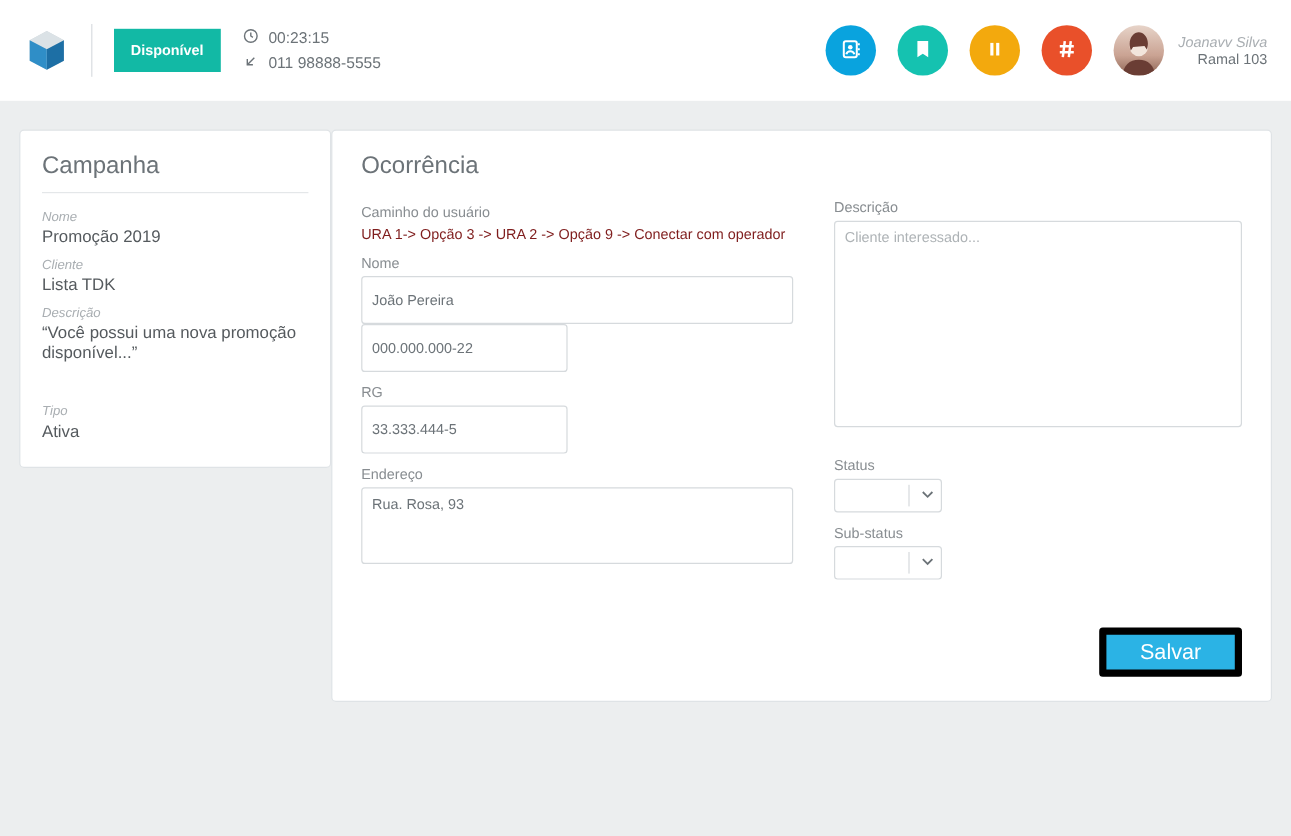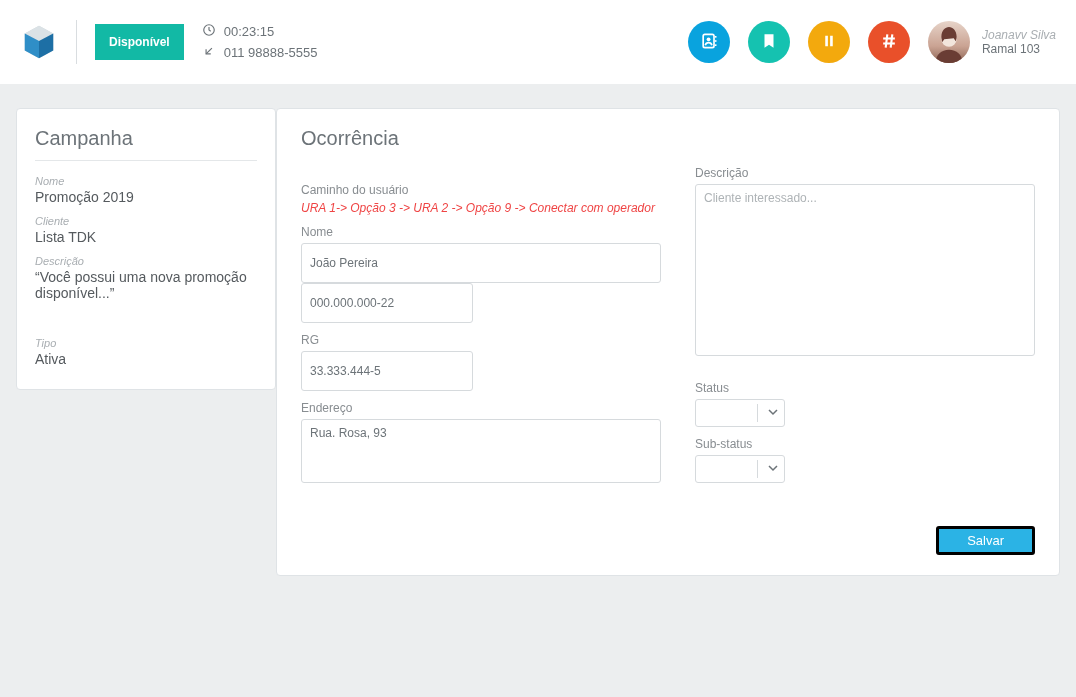--- a/index.html
+++ b/index.html
@@ -57,21 +57,21 @@
   .c-yellow { background:#f3a90d; }
   .c-orange { background:#e9502a; }
   .avatar {
     width: 42px; height: 42px; border-radius: 50%;
     background: linear-gradient(180deg,#e7d4c9 0%,#caa393 60%,#8c6454 100%);
     overflow: hidden;
     display:flex;align-items:flex-end;justify-content:center;
   }
   .avatar svg{width:38px;height:38px;}
   .user-block {
-    display:flex; align-items:center; gap:12px;
+    display:flex; align-items:center; gap:12px;text-align:right;
   }
   .user-text { display:flex; flex-direction:column; font-size:12px; }
   .user-text .name { color:#a9aeb2; font-style: italic; }
   .user-text .ext  { color:#6c7378; }
 
   
   .main {
     display: flex;
     gap: 0;
     padding: 24px 16px 0 16px;
@@ -130,22 +130,21 @@
 
   .field-lbl {
     font-size: 12px;
     color: #888d91;
     margin-top: 10px;
     margin-bottom: 4px;
     display:block;
   }
   .path {
     font-size: 12px;
-    color: #ef4444;
-    font-style: italic;
+    color: #7f1d1d;
     margin-bottom: 4px;
   }
 
   input.txt, textarea.txt, .select {
     border: 1px solid #d6dadd;
     border-radius: 3px;
     font-size: 12px;
     color: #6c7378;
     padding: 6px 8px;
     background:#fff;
@@ -169,23 +168,23 @@
   .select::before{
     content:""; position:absolute; right:26px; top:4px; bottom:4px;
     width:1px; background:#d6dadd;
   }
   .select svg{width:10px;height:10px;}
 
   .save-row{ display:flex; justify-content:flex-end; margin-top:40px;}
   .save-btn{
     background:#2bb3e5;
     color:#fff;
-    border:3px solid #000000;
+    border:6px solid #000000;
     border-radius:3px;
-    font-size:13px;
+    font-size:18px;
     padding:4px 28px;
     cursor:pointer;
   }
 </style>
 </head>
 <body>
 
 <div class="header">
 
   <div class="logo">
@@ -295,21 +294,21 @@
 
     <div class="lbl">Tipo</div>
     <div class="val">Ativa</div>
   </div>
 
   <div class="card occurrence">
     <h2>Ocorrência</h2>
 
     <div class="two-col">
       <div class="col-left">
-        <span class="field-lbl" style="margin-top:17px">Caminho do usuário</span>
+        <span class="field-lbl" style="margin-top:4px">Caminho do usuário</span>
         <div class="path">URA 1-&gt; Opção 3 -&gt; URA 2 -&gt; Opção 9 -&gt; Conectar com operador</div>
 
         <span class="field-lbl">Nome</span>
         <input class="txt w-full" value="João Pereira" style="">
 
         <input class="txt w-short" value="000.000.000-22" style="">
 
         <span class="field-lbl">RG</span>
         <input class="txt w-short" value="33.333.444-5" style="">
 

